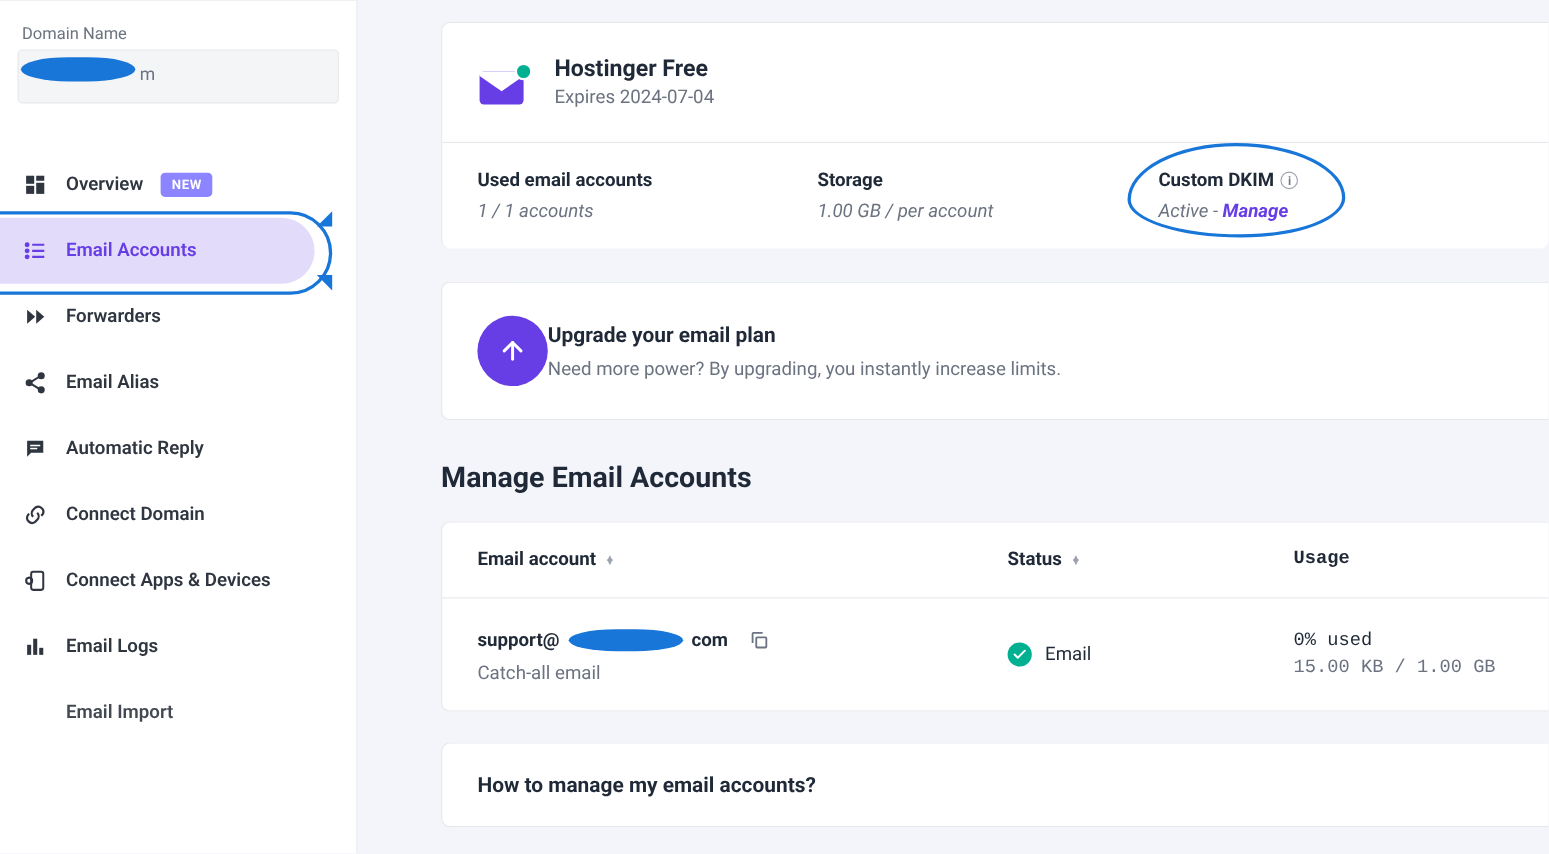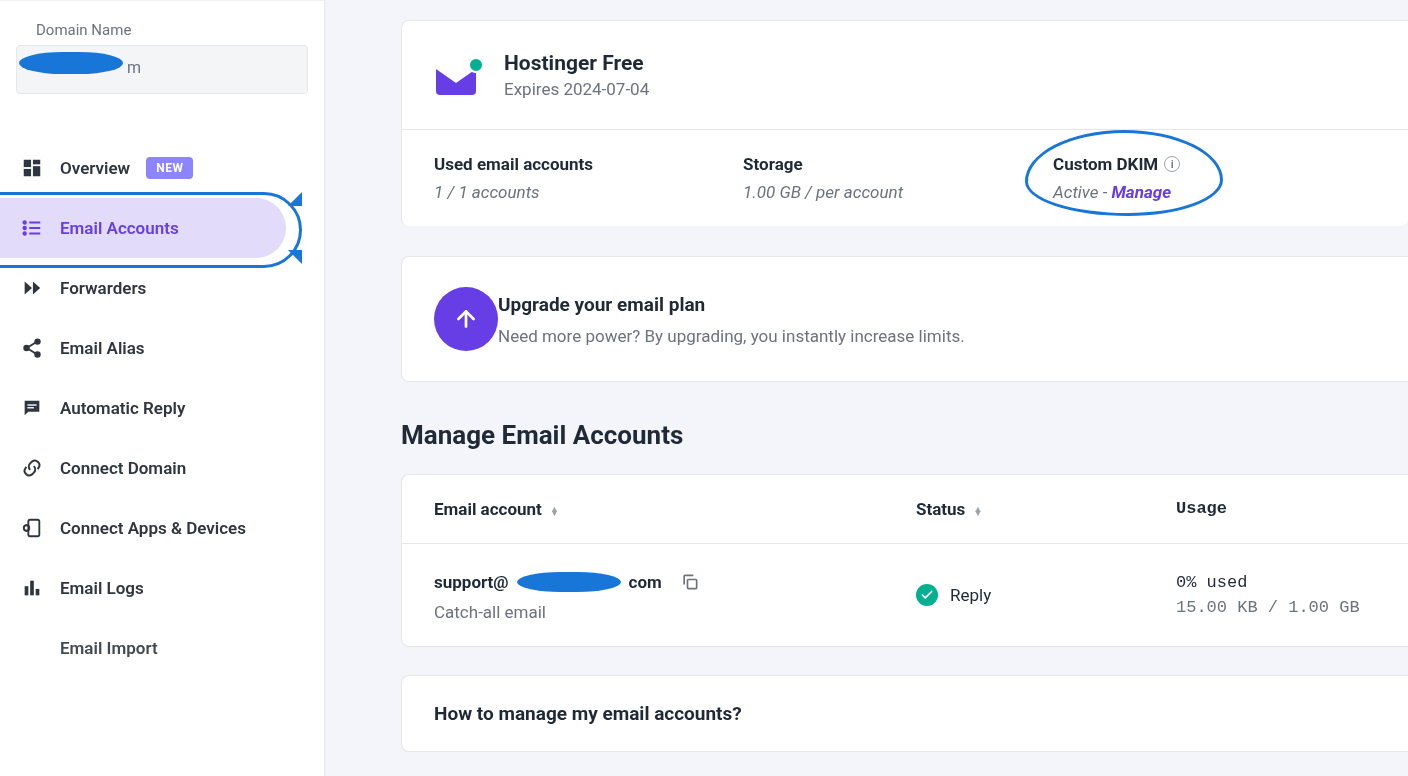--- a/index.html
+++ b/index.html
@@ -27,21 +27,21 @@
   .sidebar{
     width:325px;
     background:var(--white);
     border-right:1px solid var(--border);
     flex-shrink:0;
   }
   .domain-section{
     padding:20px 16px 16px 16px;
     border-top:1px solid rgba(0,0,0,.05);
   }
-  .domain-label{display:block;font-size:15px;color:var(--text-gray);margin-bottom:6px;margin-left:20px;}
+  .domain-label{display:block;font-size:15px;color:var(--text-gray);margin-bottom:6px;margin-left:4px;}
   .domain-box{
     background:#f4f5f7;border:1px solid #e5e7eb;border-radius:4px;
     padding:14px 12px;color:var(--text-gray);font-size:16px;
     position:relative;
   }
   .nav{padding-top:28px;}
   .nav-item{
     display:flex;align-items:center;
     padding:18px 20px;
     font-size:17px;font-weight:600;color:#2f3640;
@@ -317,21 +317,21 @@
               </span>
             </div>
             <div class="email-sub">Catch-all email</div>
           </div>
           <div class="col-status status-cell">
             <span class="check-circle">
               <svg width="14" height="14" viewBox="0 0 24 24" fill="none" stroke="#fff" stroke-width="3" stroke-linecap="round" stroke-linejoin="round">
                   <polyline points="20 6 9 17 4 12"></polyline>
                 </svg>
             </span>
-            <span>Reply</span>
+            <span>Email</span>
           </div>
           <div class="col-usage">
             <div class="usage-main">0% used</div>
             <div class="usage-sub">15.00 KB / 1.00 GB</div>
           </div>
         </div>
       </div>
 
       <div class="card faq-card">
         <div class="faq-title">How to manage my email accounts?</div>

